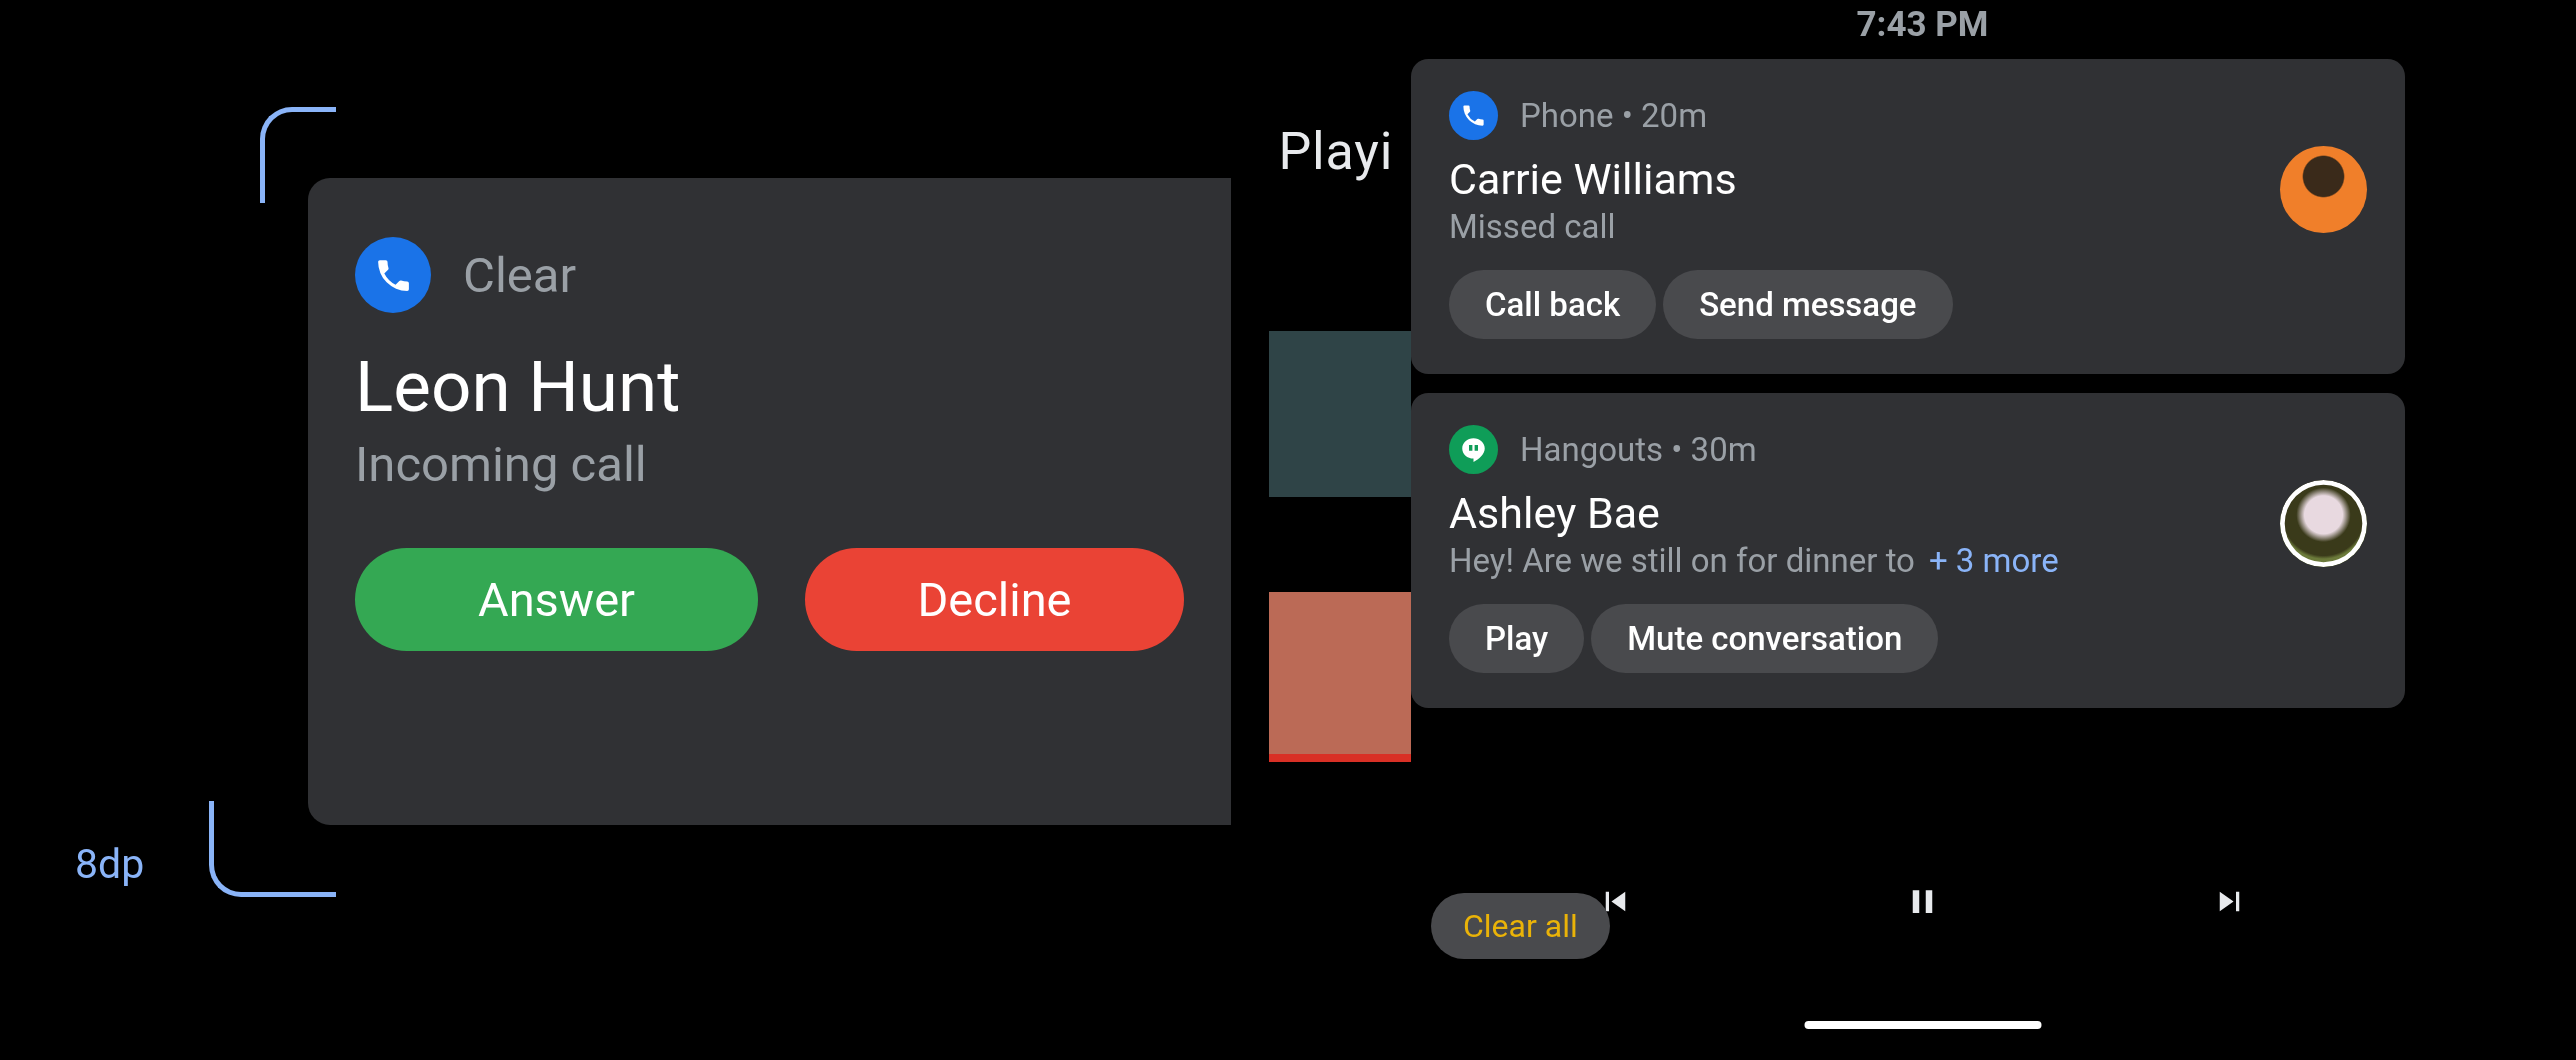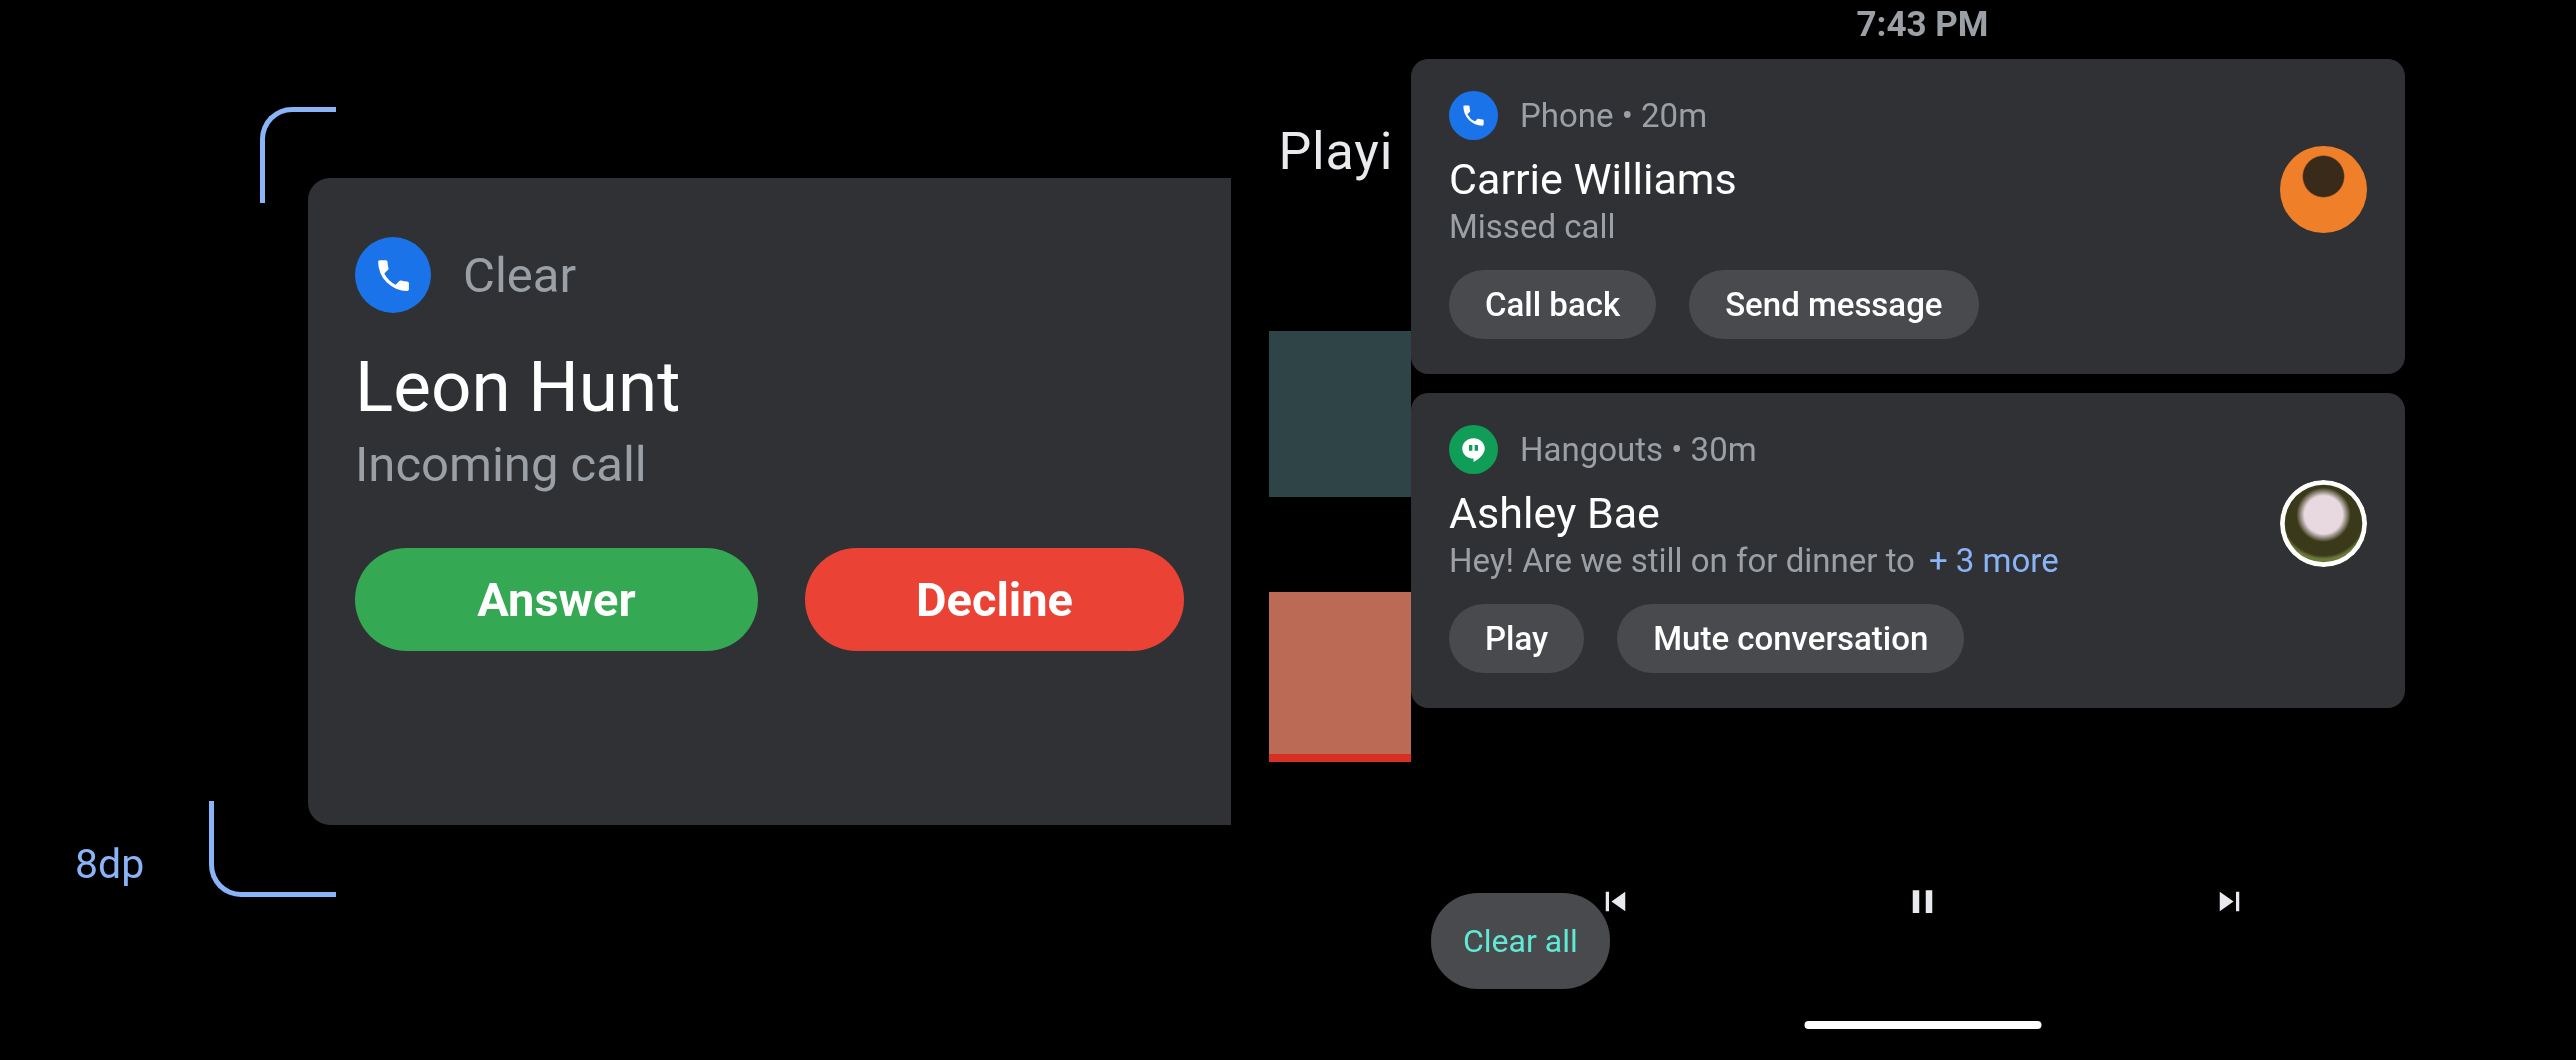--- a/index.html
+++ b/index.html
@@ -79,21 +79,21 @@
   .hun-title { font-size: 71px; color: #fff; font-weight: 400; margin: 16px 0 8px 0; }
   .hun-subtitle { font-size: 49px; color: #9aa0a6; font-weight: 400; margin-bottom: 55px; }
   .hun-actions { display: flex; gap: 47px; }
   .pill-btn {
     height: 103px;
     border-radius: 71px;
     display: flex;
     align-items: center;
     justify-content: center;
     font-size: 47px;
-    font-weight: 700;
+    font-weight: 400;
     color: #fff;
     padding: 16px 16px;
     box-sizing: border-box;
   }
   .pill-green { background: #34a853; width: 403px; }
   .pill-red { background: #ea4335; flex: 1; min-width: 331px; }
 
   
 
   .right-pane {
@@ -176,46 +176,46 @@
   .notif-avatar {
     position: absolute;
     right: 38px;
     top: 87px;
     width: 87px;
     height: 87px;
     border-radius: 50%;
     overflow:hidden;
     flex-shrink:0;
   }
-  .notif-actions { display:flex; gap:33px; margin-top: 24px; }
+  .notif-actions { display:flex; gap:7px; margin-top: 24px; }
   .chip-btn {
     background: #494a4d;
     border-radius: 47px;
     height: 69px;
     padding: 0 36px;
     display:flex;
     align-items:center;
     justify-content:center;
     font-size: 33px;
     font-weight: 500;
     color: #fff;
   }
 
   .clear-all-chip {
     position:absolute;
     left: 162px;
     top: 893px;
     background: #494a4d;
     border-radius: 47px;
     height: 66px;
-    padding: 15px 32px;
+    padding: 0 32px;
     display:flex;
     align-items:center;
     font-size: 32px;
-    color:#5eead4;
+    color:#eab308;
   }
 
   
   .player-controls {
     position:absolute;
     left:0;
     right:0;
     top:867px;
     height:71px;
     display:flex;

